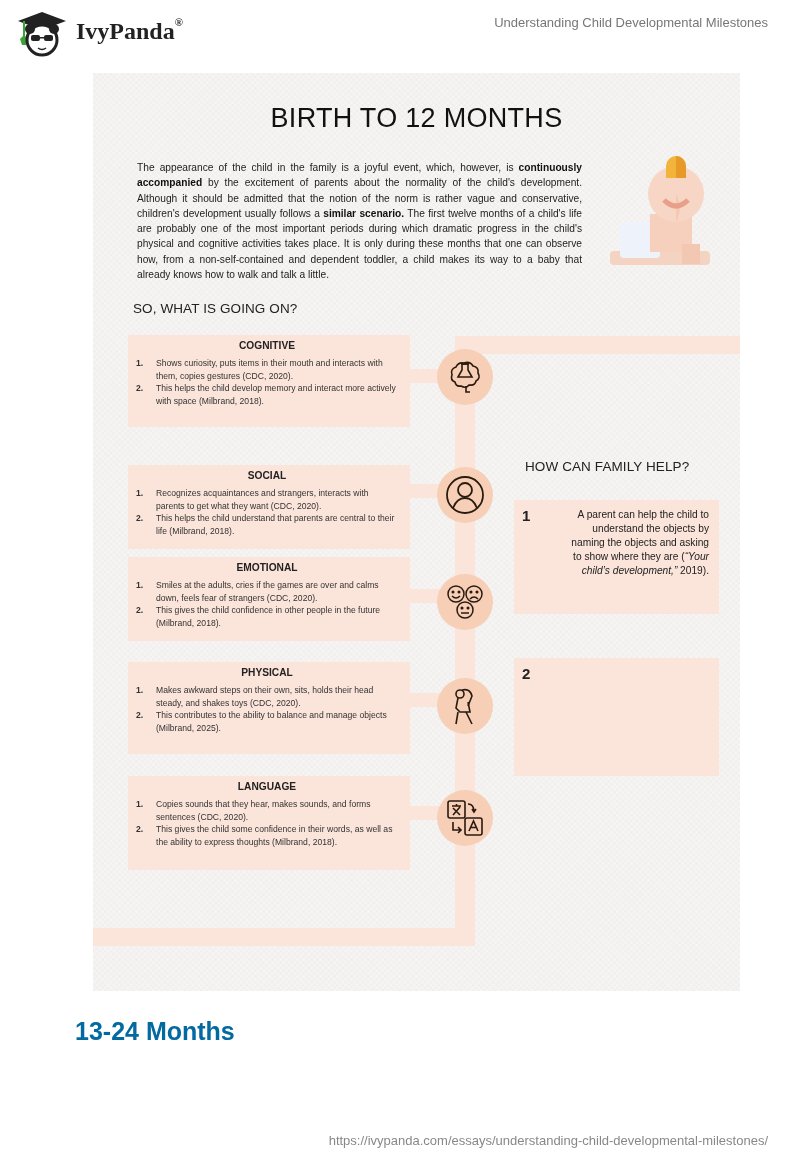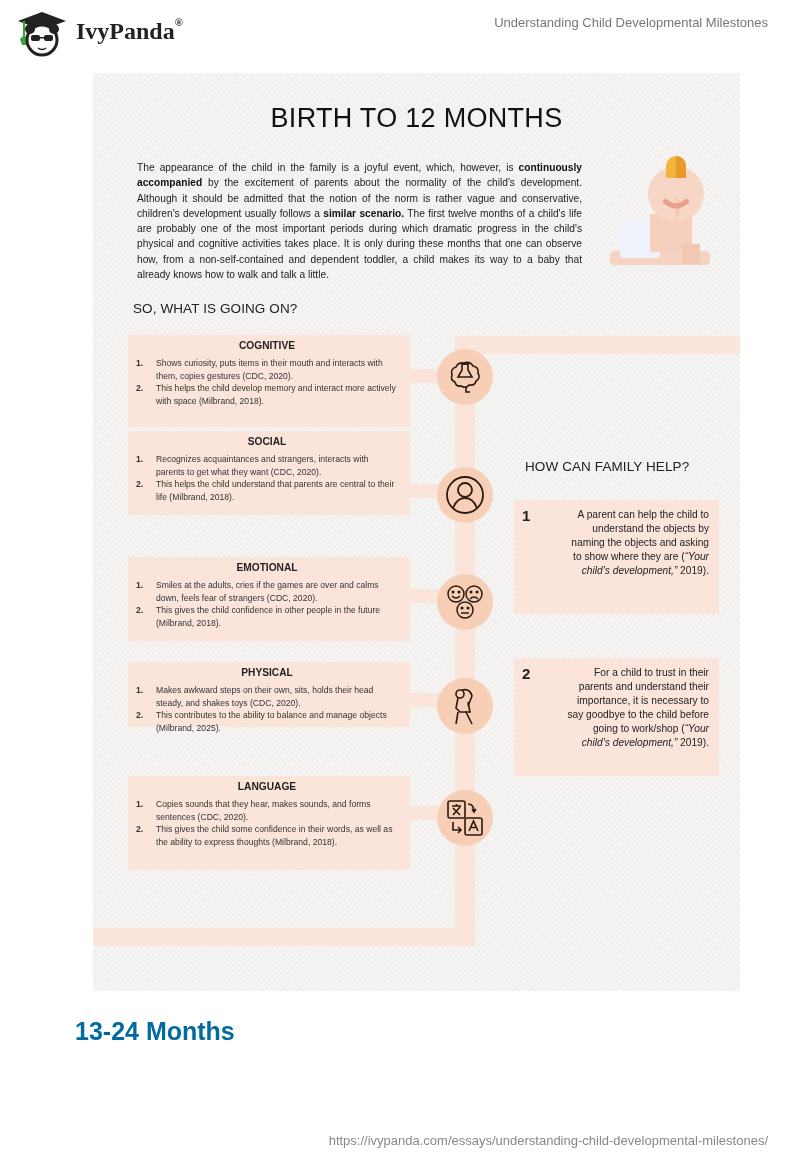--- a/index.html
+++ b/index.html
@@ -105,21 +105,21 @@
       <li>
           <span class="num">1.</span>
           <span>Shows curiosity, puts items in their mouth and interacts with them, copies gestures (CDC, 2020).</span>
         </li>
       <li>
           <span class="num">2.</span>
           <span>This helps the child develop memory and interact more actively with space (Milbrand, 2018).</span>
         </li>
     </ul>
   </div>
-  <div class="cat-box" style="top:358px; height:84px;">
+  <div class="cat-box" style="top:392px; height:84px;">
     <div class="cat-title">SOCIAL</div>
     <ul class="cat-list">
       <li>
           <span class="num">1.</span>
           <span>Recognizes acquaintances and strangers, interacts with parents to get what they want (CDC, 2020).</span>
         </li>
       <li>
           <span class="num">2.</span>
           <span>This helps the child understand that parents are central to their life (Milbrand, 2018).</span>
         </li>
@@ -131,21 +131,21 @@
       <li>
           <span class="num">1.</span>
           <span>Smiles at the adults, cries if the games are over and calms down, feels fear of strangers (CDC, 2020).</span>
         </li>
       <li>
           <span class="num">2.</span>
           <span>This gives the child confidence  in other people in the future (Milbrand, 2018).</span>
         </li>
     </ul>
   </div>
-  <div class="cat-box" style="top:589px; height:65px;">
+  <div class="cat-box" style="top:589px; height:92px;">
     <div class="cat-title">PHYSICAL</div>
     <ul class="cat-list">
       <li>
           <span class="num">1.</span>
           <span>Makes awkward steps on their own, sits, holds their head steady, and shakes toys (CDC, 2020).</span>
         </li>
       <li>
           <span class="num">2.</span>
           <span>This contributes to the ability to balance and manage objects (Milbrand, 2025).</span>
         </li>
@@ -218,18 +218,17 @@
 
   <div class="h2" style="left:432px; top:386px;">HOW CAN FAMILY HELP?</div>
 
   <div class="help-box" style="top:427px; height:114px;">
     <div class="help-num">1</div>
     <div class="help-text"><span>A parent can help the child to understand the objects by </span><b>naming</b><span> the objects </span><b>and asking</b><span> to show where they are (</span><i>“Your child’s development,”</i><span> 2019).</span></div>
   </div>
 
   <div class="help-box" style="top:585px; height:118px;">
     <div class="help-num">2</div>
-    <div class="help-text"><span>For a child to trust in their parents and understand their importance, it is necessary to </span><b>say goodbye</b><span> to the child before going to work/shop (</span><i>“Your child’s development,”</i><span> 2019).</span></div>
   </div>
 </div>
 
 <div class="section-heading">13-24 Months</div>
 <div class="footer-url">https://ivypanda.com/essays/understanding-child-developmental-milestones/</div>
 
 </body></html>

